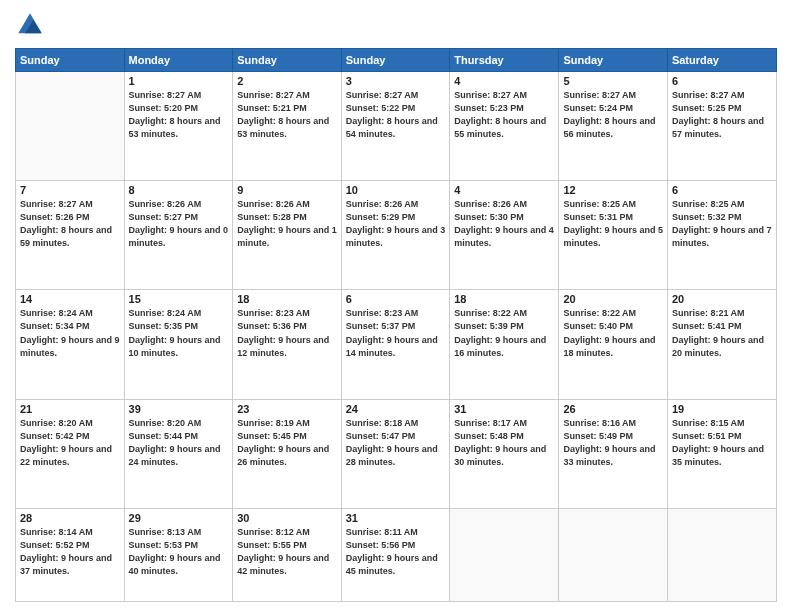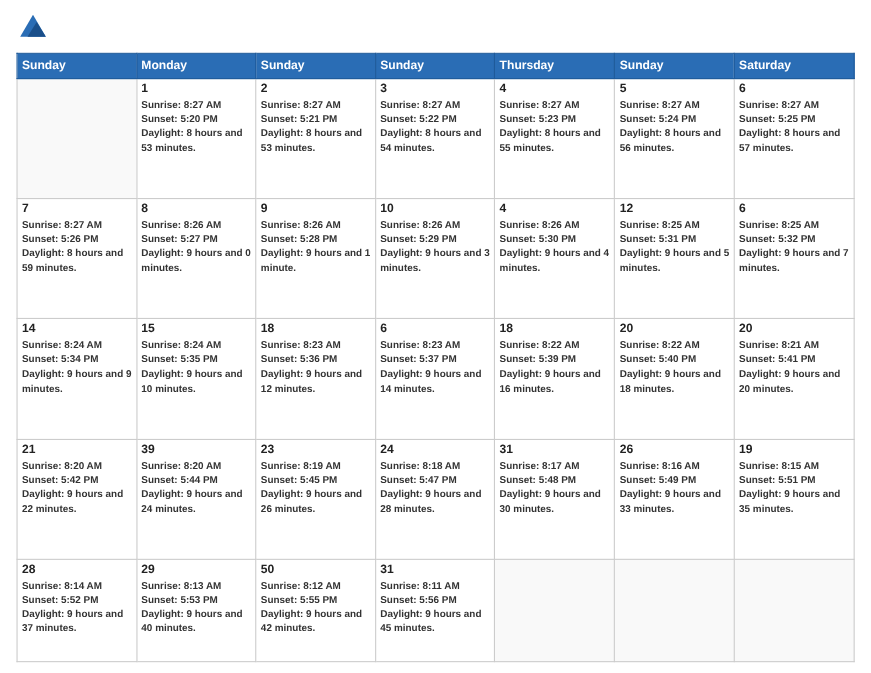--- a/index.html
+++ b/index.html
@@ -249,21 +249,21 @@
         <tr class="last-row">
           <td>
             <div class="day-number">28</div>
             <div class="day-info">Sunrise: 8:14 AM<br>Sunset: 5:52 PM<br>Daylight: 9 hours and 37 minutes.</div>
           </td>
           <td>
             <div class="day-number">29</div>
             <div class="day-info">Sunrise: 8:13 AM<br>Sunset: 5:53 PM<br>Daylight: 9 hours and 40 minutes.</div>
           </td>
           <td>
-            <div class="day-number">50</div>
+            <div class="day-number">30</div>
             <div class="day-info">Sunrise: 8:12 AM<br>Sunset: 5:55 PM<br>Daylight: 9 hours and 42 minutes.</div>
           </td>
           <td>
             <div class="day-number">31</div>
             <div class="day-info">Sunrise: 8:11 AM<br>Sunset: 5:56 PM<br>Daylight: 9 hours and 45 minutes.</div>
           </td>
           <td class="empty"></td>
           <td class="empty"></td>
           <td class="empty"></td>
         </tr>

